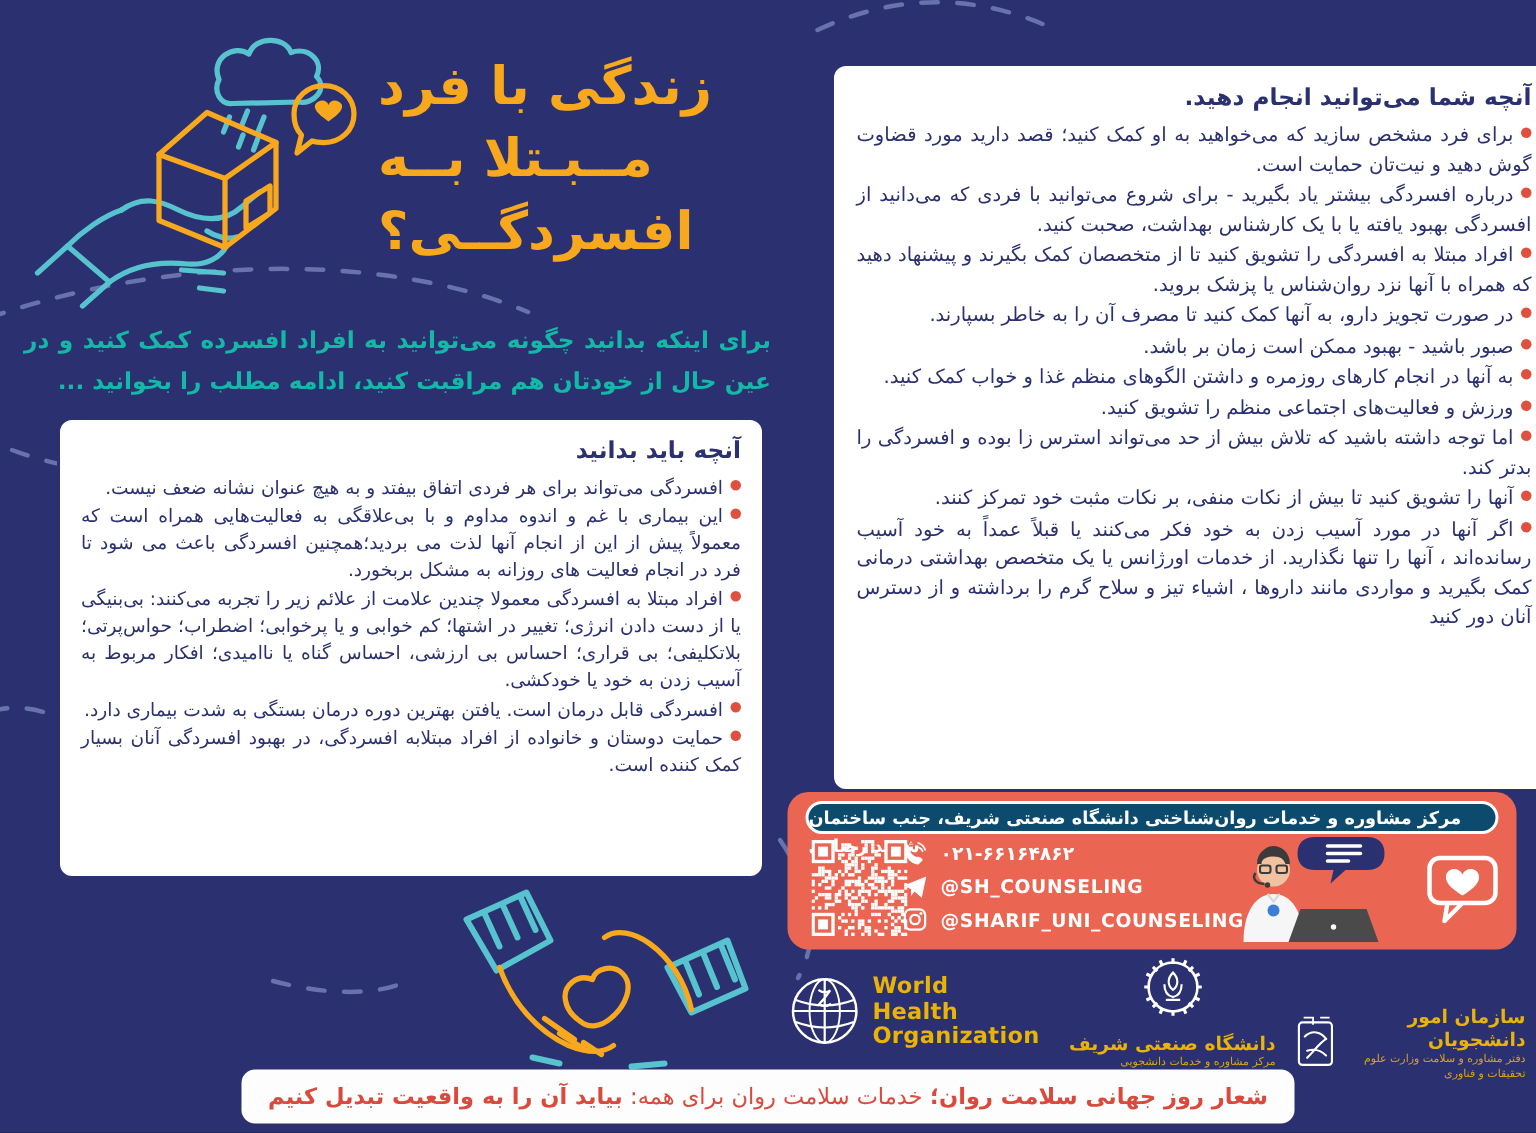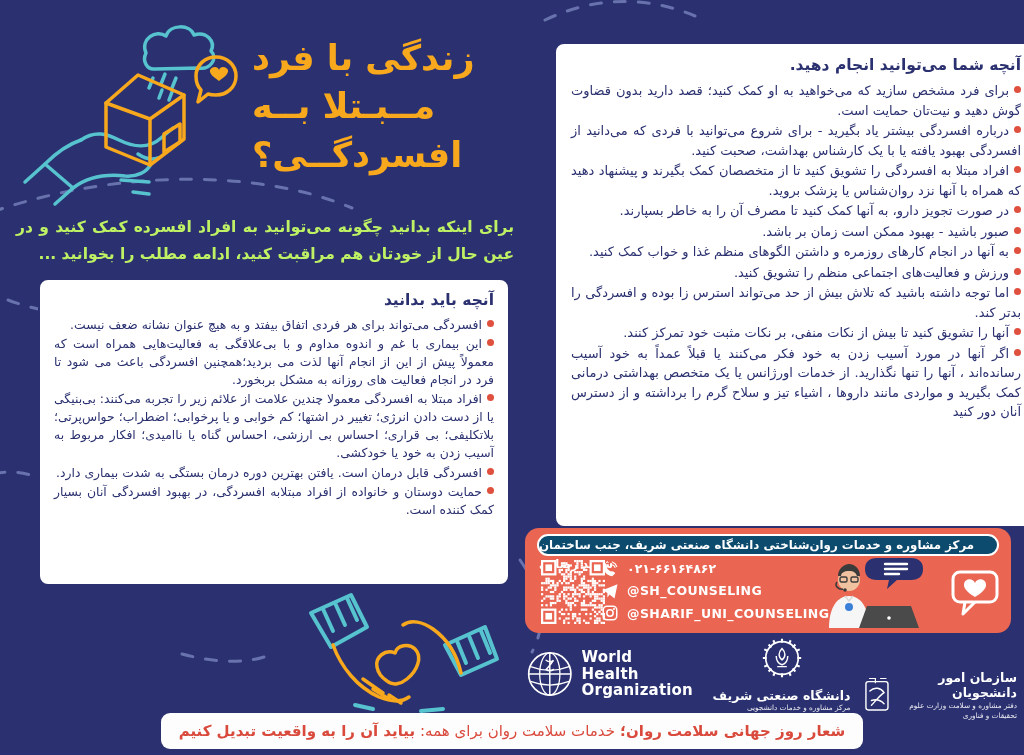--- a/index.html
+++ b/index.html
@@ -13,21 +13,21 @@
   
   .main-title {
     position:absolute; left:252px; top:34px; width:270px;
     direction:rtl; text-align:left; color:#f8a81d;
     font-size:35px; font-weight:bold; line-height:1.38;
   }
 
   
   .intro-text {
     position:absolute; left:16px; top:214px; width:498px;
-    direction:rtl; text-align:justify; color:#bef264;
+    direction:rtl; text-align:justify; color:#14b8a6;
     font-size:15.5px; font-weight:bold; line-height:1.75;
   }
 
   
   .card {
     position:absolute; background:#ffffff; border:2px solid #2b3170;
     border-radius:10px; direction:rtl; color:#2b3170;
     overflow:hidden; text-align:justify;
   }
   .card-do   { left:554px; top:42px;  width:484px; height:486px; padding:10px 15px 8px; font-size:13px;  line-height:1.5; }
@@ -61,21 +61,21 @@
   .contact-row .txt { font-size:12.5px; font-weight:bold; letter-spacing:0.4px; }
   .phone-num { direction:ltr; unicode-bidi:isolate; font-size:13px; }
   .mascot { position:absolute; left:290px; top:-4px; width:128px; height:76px; }
   .heart-bubble { position:absolute; left:424px; top:12px; width:52px; height:50px; }
 
   
   .logos-row {
     position:absolute; left:525px; top:639px; width:492px; height:70px;
     display:flex; align-items:center; direction:ltr;
   }
-  .logo-block { display:flex; align-items:center; gap:7px; color:#ffffff; }
+  .logo-block { display:flex; align-items:center; gap:7px; color:#eab308; }
   .logo-who   { width:168px; }
   .logo-sharif{ width:158px; margin-left:10px;flex-direction:column; }
   .logo-saman { width:156px; margin-left:2px;margin-top:42px; }
   .who-text { font-size:15px; font-weight:bold; line-height:1.1; letter-spacing:0.2px; }
   .fa-logo-text { direction:rtl; text-align:right; }
   .fa-logo-title { font-size:12.5px; font-weight:bold; line-height:1.25; }
   .fa-logo-sub   { font-size:7.3px; line-height:1.35; opacity:0.9; }
 
   
   .footer-bar {
@@ -127,21 +127,21 @@
 
   <div class="main-title">
     <div>زندگی با فرد</div>
     <div>مــبـتلا بــه</div>
     <div>افسردگــی؟</div>
   </div>
 
   <div class="card card-do">
     <div class="card-title">آنچه شما می‌توانید انجام دهید.</div>
     <div>
-        <div class="bullet-item"><span class="dot"></span><span>برای فرد مشخص سازید که می‌خواهید به او کمک کنید؛ قصد دارید بدون قضاوت گوش دهید و نیت‌تان حمایت است.</span></div>
+        <div class="bullet-item"><span class="dot"></span><span>برای فرد مشخص سازید که می‌خواهید به او کمک کنید؛ قصد دارید مورد قضاوت گوش دهید و نیت‌تان حمایت است.</span></div>
         <div class="bullet-item"><span class="dot"></span><span>درباره افسردگی بیشتر یاد بگیرید - برای شروع می‌توانید با فردی که می‌دانید از افسردگی بهبود یافته یا با یک کارشناس بهداشت، صحبت کنید.</span></div>
         <div class="bullet-item"><span class="dot"></span><span>افراد مبتلا به افسردگی را تشویق کنید تا از متخصصان کمک بگیرند و پیشنهاد دهید که همراه با آنها نزد روان‌شناس یا پزشک بروید.</span></div>
         <div class="bullet-item"><span class="dot"></span><span>در صورت تجویز دارو، به آنها کمک کنید تا مصرف آن را به خاطر بسپارند.</span></div>
         <div class="bullet-item"><span class="dot"></span><span>صبور باشید - بهبود ممکن است زمان بر باشد.</span></div>
         <div class="bullet-item"><span class="dot"></span><span>به آنها در انجام کارهای روزمره و داشتن الگوهای منظم غذا و خواب کمک کنید.</span></div>
         <div class="bullet-item"><span class="dot"></span><span>ورزش و فعالیت‌های اجتماعی منظم را تشویق کنید.</span></div>
         <div class="bullet-item"><span class="dot"></span><span>اما توجه داشته باشید که تلاش بیش از حد می‌تواند استرس زا بوده و افسردگی را بدتر کند.</span></div>
         <div class="bullet-item"><span class="dot"></span><span>آنها را تشویق کنید تا بیش از نکات منفی، بر نکات مثبت خود تمرکز کنند.</span></div>
         <div class="bullet-item"><span class="dot"></span><span>اگر آنها در مورد آسیب زدن به خود فکر می‌کنند یا قبلاً عمداً به خود آسیب رسانده‌اند ، آنها را تنها نگذارید. از خدمات اورژانس یا یک متخصص بهداشتی درمانی کمک بگیرید و مواردی مانند داروها ، اشیاء تیز و سلاح گرم را برداشته و از دسترس آنان دور کنید</span></div>
       </div>

